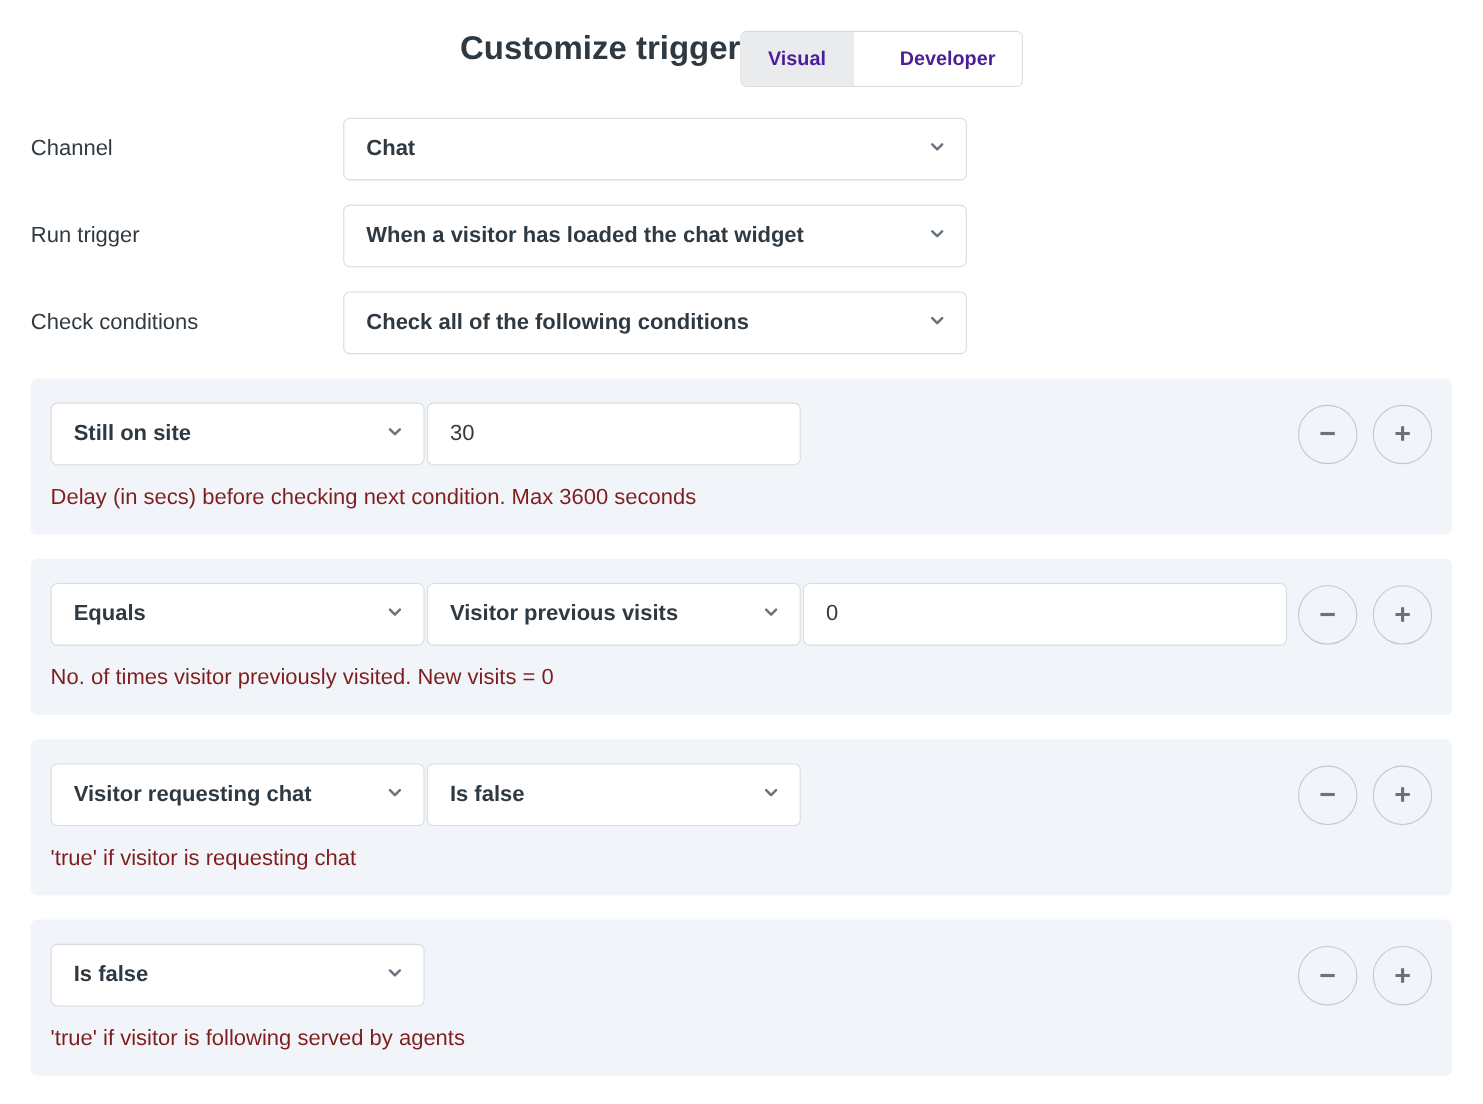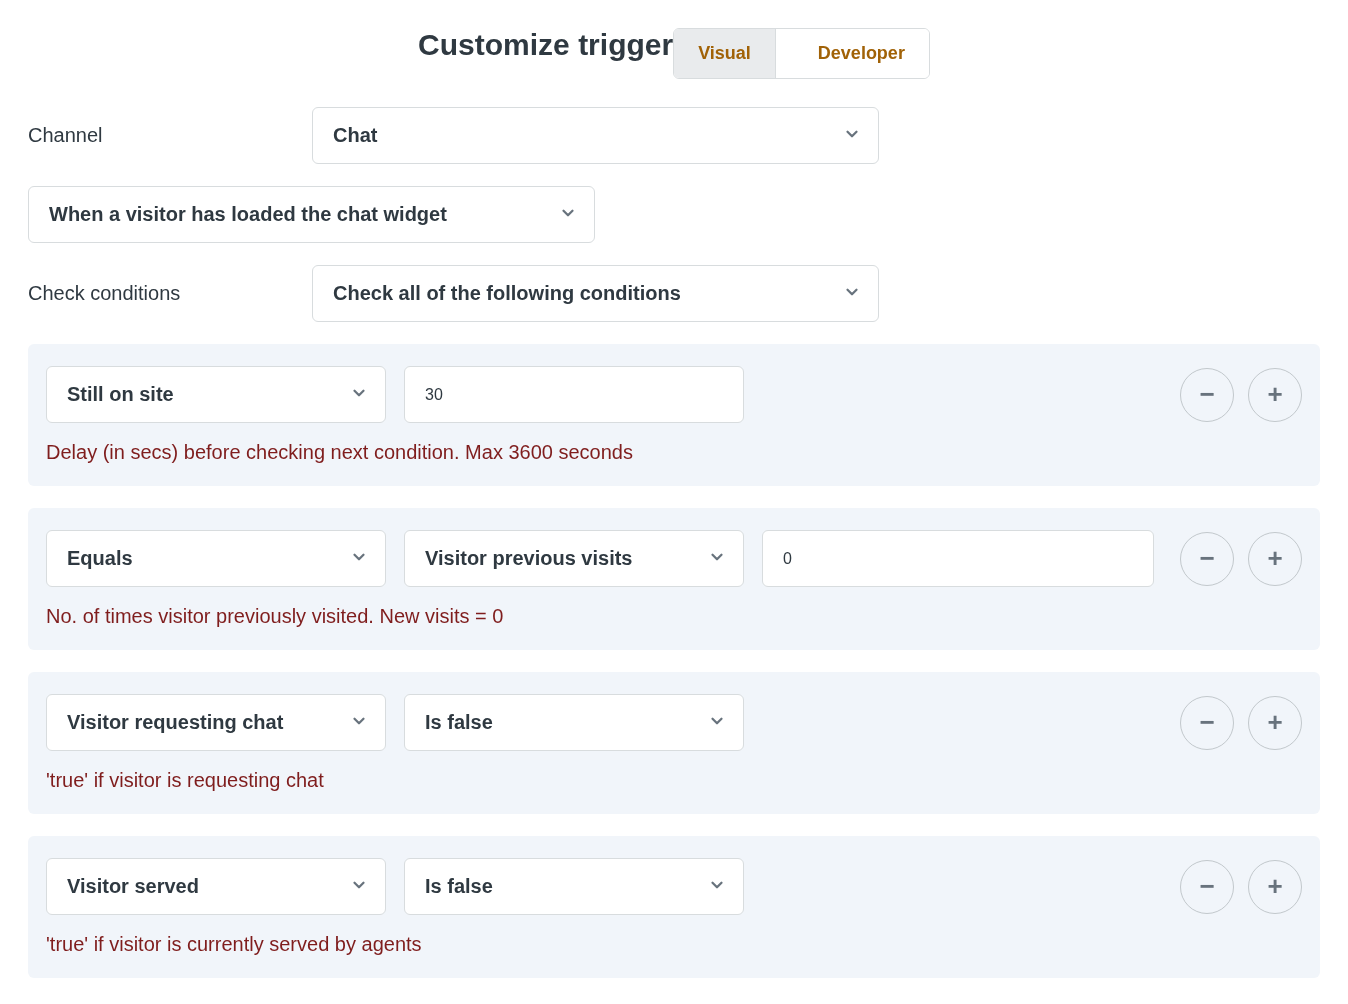--- a/index.html
+++ b/index.html
@@ -25,21 +25,21 @@
       border: 1px solid #d8dcde;
       border-radius: 6px;
       overflow: hidden;
     }
     .segmented button {
       background: #fff;
       border: none;
       padding: 14px 24px;
       font-size: 18px;
       font-weight: 700;
-      color: #a16207;
+      color: #4c1d95;
       cursor: pointer;
     }
     .segmented button.active {
       background: #e9ebed;
     }
     .segmented button + button {
       border-left: 1px solid #d8dcde;
       padding-left: 42px;
     }
     .form-row {
@@ -80,34 +80,34 @@
     }
     .condition-block {
       background: #f1f5fa;
       border-radius: 6px;
       padding: 22px 18px;
       margin-top: 22px;
     }
     .condition-row {
       display: flex;
       align-items: center;
-      gap: 18px;
+      gap: 2px;
     }
     .condition-select {
       position: relative;
     }
     .condition-select.sm { width: 340px; }
     .condition-select.op { width: 340px; }
     .condition-input {
       height: 57px;
       border: 1px solid #d8dcde;
       border-radius: 6px;
       background: #fff;
       padding: 0 20px;
-      font-size: 16px;
+      font-size: 20px;
       color: #2f3941;
       flex: 1;
     }
     .btn-group {
       display: flex;
       gap: 14px;
       margin-left: auto;
     }
     .circle-btn {
       width: 54px;
@@ -152,20 +152,21 @@
     </div>
     <span class="chevron">
       <svg class="chev" viewBox="0 0 24 24" fill="none" stroke="#68737d" stroke-width="3" stroke-linecap="round" stroke-linejoin="round">
           <polyline points="6 9 12 15 18 9"></polyline>
         </svg>
     </span>
   </div>
 </div>
 
 <div class="form-row">
+  <div class="form-label">Run trigger</div>
   <div class="select-wrap">
     <div class="select">
       <span>When a visitor has loaded the chat widget</span>
     </div>
     <span class="chevron">
       <svg class="chev" viewBox="0 0 24 24" fill="none" stroke="#68737d" stroke-width="3" stroke-linecap="round" stroke-linejoin="round">
           <polyline points="6 9 12 15 18 9"></polyline>
         </svg>
     </span>
   </div>
@@ -274,43 +275,33 @@
       <button class="circle-btn">
         <span>+</span>
       </button>
     </div>
   </div>
   <div class="helper-text">'true' if visitor is requesting chat</div>
 </div>
 
 <div class="condition-block">
   <div class="condition-row">
-    <div class="condition-select sm">
-      <div class="select">
-        <span>Visitor served</span>
-      </div>
-      <span class="chevron">
-        <svg class="chev" viewBox="0 0 24 24" fill="none" stroke="#68737d" stroke-width="3" stroke-linecap="round" stroke-linejoin="round">
-            <polyline points="6 9 12 15 18 9"></polyline>
-          </svg>
-      </span>
-    </div>
     <div class="condition-select op">
       <div class="select">
         <span>Is false</span>
       </div>
       <span class="chevron">
         <svg class="chev" viewBox="0 0 24 24" fill="none" stroke="#68737d" stroke-width="3" stroke-linecap="round" stroke-linejoin="round">
             <polyline points="6 9 12 15 18 9"></polyline>
           </svg>
       </span>
     </div>
     <div class="btn-group">
       <button class="circle-btn">
         <span>−</span>
       </button>
       <button class="circle-btn">
         <span>+</span>
       </button>
     </div>
   </div>
-  <div class="helper-text">'true' if visitor is currently served by agents</div>
+  <div class="helper-text">'true' if visitor is following served by agents</div>
 </div>
 
 </body></html>

